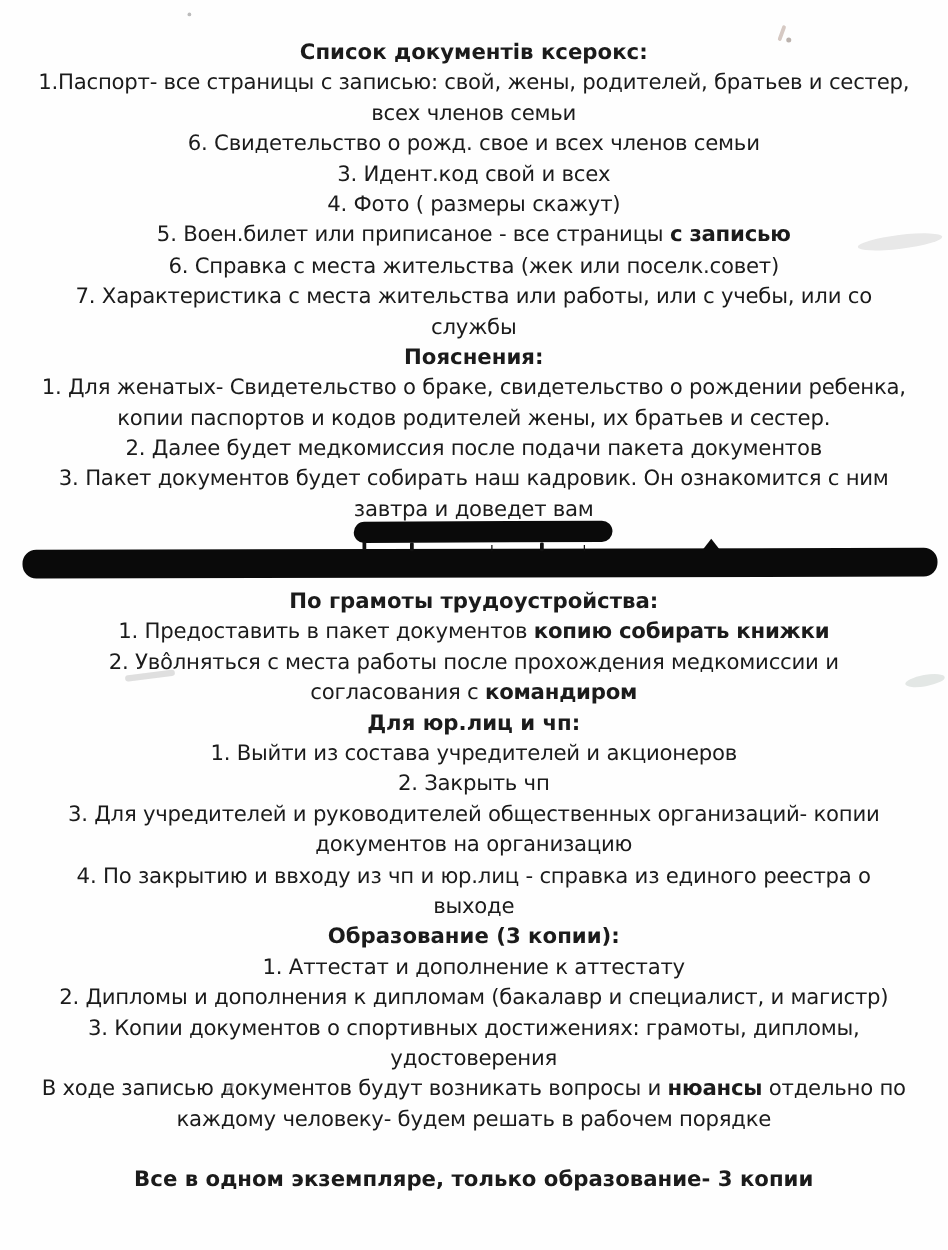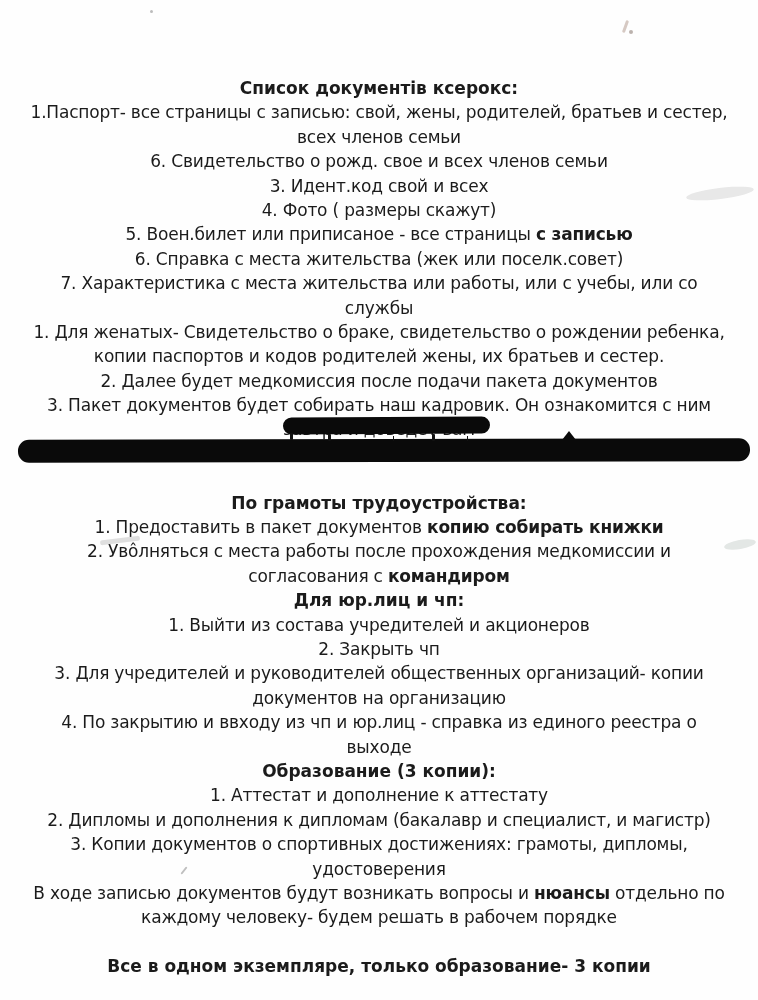--- a/index.html
+++ b/index.html
@@ -7,21 +7,20 @@
     position:relative;
     width:758px; height:1000px;
     background:#fefefe;
     overflow:hidden;
     font-family:"DejaVu Sans", "Liberation Sans", sans-serif;
     color:#1b1b1b;
   }
   .doc {
     position:absolute; left:24px; top:30px; width:710px;
     text-align:center;
-    margin-top:46px;
   }
   .line {
     height:24.4px; line-height:24.4px;
     font-size:17px; letter-spacing:-0.2px;
     white-space:nowrap;
     text-align:center;
   }
   .line .b, .line.head { font-weight:bold; }
   .line.head { letter-spacing:0; }
   
@@ -70,20 +69,21 @@
       <div class="line head"><span class="b">Список документів ксерокс:</span></div>
       <div class="line"><span>1.Паспорт- все страницы с записью: свой, жены, родителей, братьев и сестер,</span></div>
       <div class="line"><span>всех членов семьи</span></div>
       <div class="line"><span>6. Свидетельство о рожд. свое и всех членов семьи</span></div>
       <div class="line"><span>3. Идент.код свой и всех</span></div>
       <div class="line"><span>4. Фото ( размеры скажут)</span></div>
       <div class="line"><span>5. Воен.билет или приписаное - все страницы </span><span class="b">с записью</span></div>
       <div class="line"><span>6. Справка с места жительства (жек или поселк.совет)</span></div>
       <div class="line"><span>7. Характеристика с места жительства или работы, или с учебы, или со</span></div>
       <div class="line"><span>службы</span></div>
+      <div class="line head"><span class="b">Пояснения:</span></div>
       <div class="line"><span>1. Для женатых- Свидетельство о браке, свидетельство о рождении ребенка,</span></div>
       <div class="line"><span>копии паспортов и кодов родителей жены, их братьев и сестер.</span></div>
       <div class="line"><span>2. Далее будет медкомиссия после подачи пакета документов</span></div>
       <div class="line"><span>3. Пакет документов будет собирать наш кадровик. Он ознакомится с ним</span></div>
       <div class="line"><span>завтра и доведет вам</span></div>
       <div class="line"></div>
       <div class="line"></div>
       <div class="line head"><span class="b">По грамоты трудоустройства:</span></div>
       <div class="line"><span>1. Предоставить в пакет документов </span><span class="b">копию собирать книжки</span></div>
       <div class="line"><span>2. Увôлняться с места работы после прохождения медкомиссии и</span></div>

